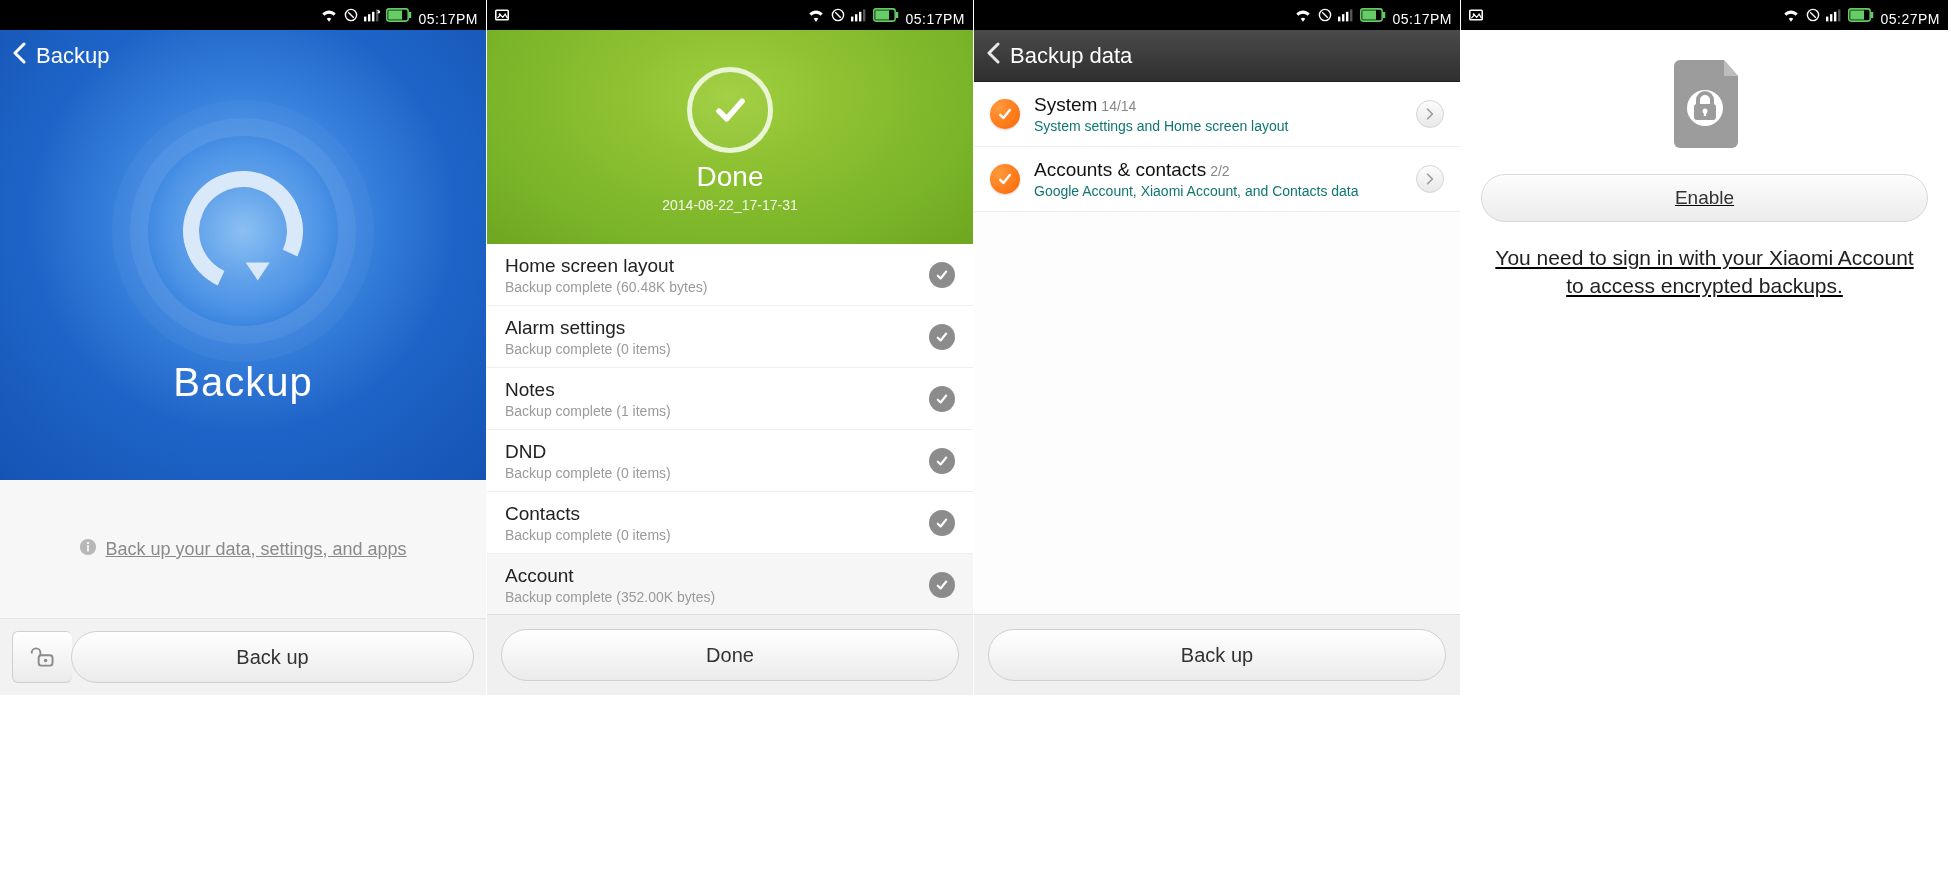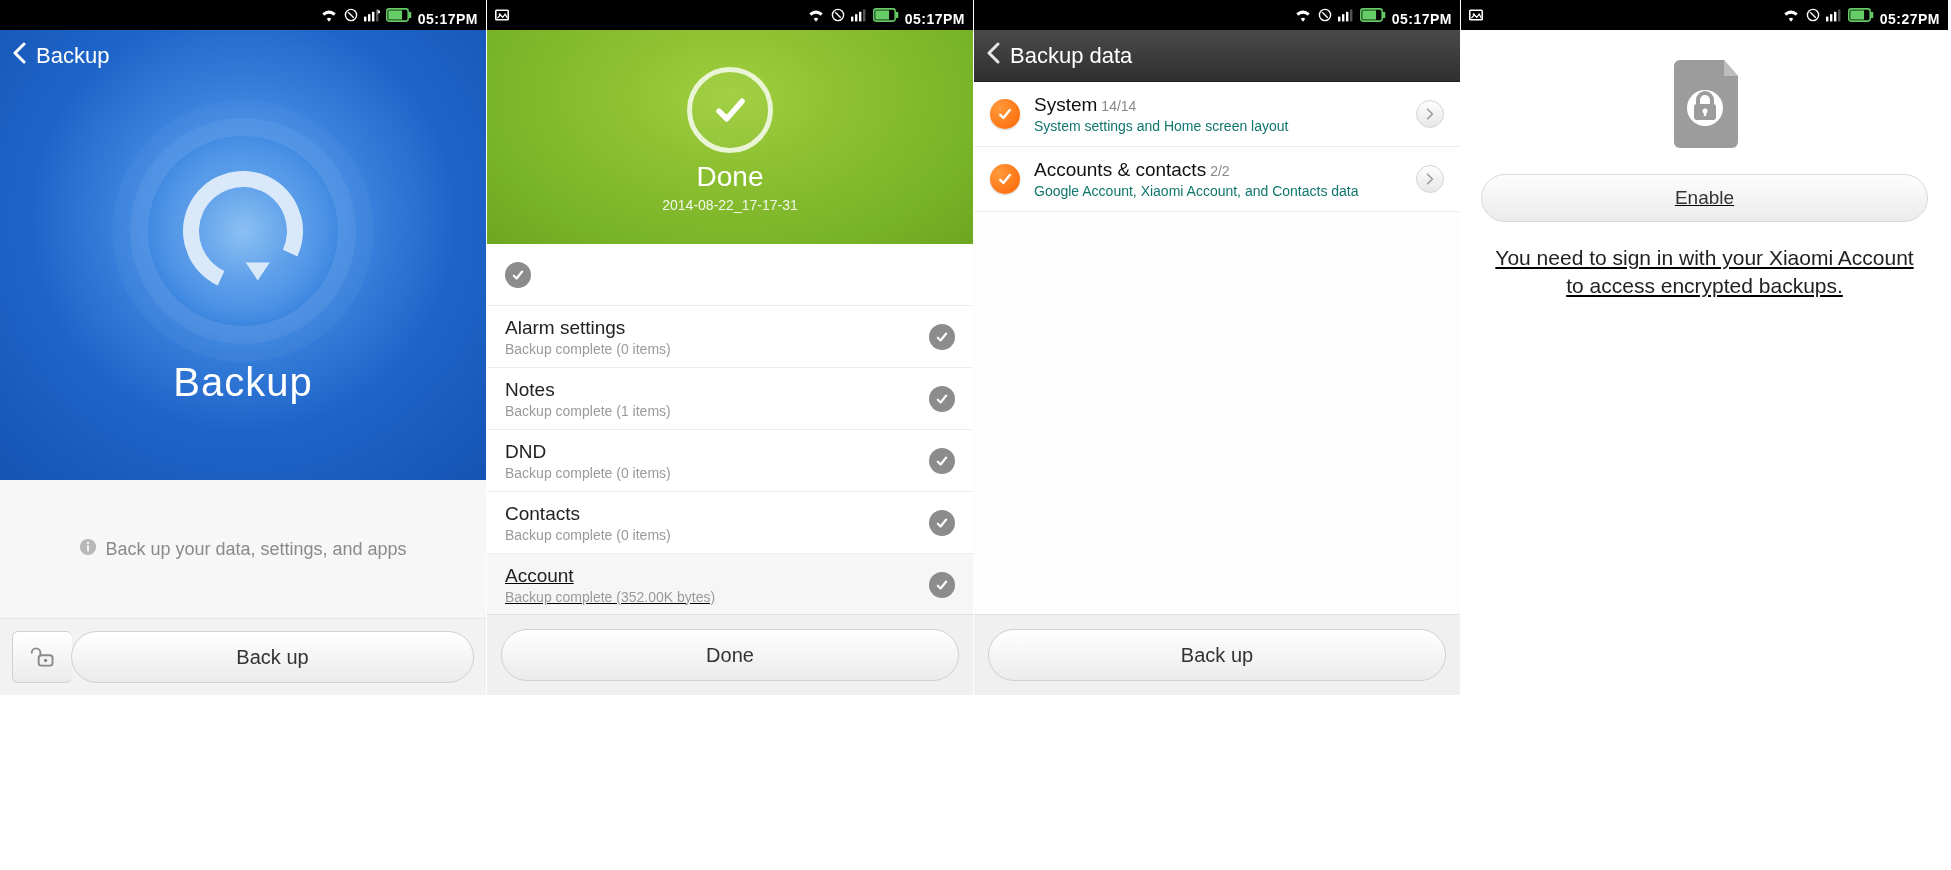--- a/index.html
+++ b/index.html
@@ -5,21 +5,21 @@
   * { box-sizing: border-box; margin: 0; padding: 0; }
   html, body { background: #fff; font-family: -apple-system, "Helvetica Neue", Arial, sans-serif; }
   .stage { display: flex; gap: 0; }
   .phone { width: 487px; height: 695px; background: #fff; position: relative; display: flex; flex-direction: column; overflow: hidden; border-right: 1px solid #fff; }
   .phone:last-child { border-right: none; }
 
   
   .status-bar { height: 30px; background: #000; color: #fff; display: flex; align-items: center; justify-content: flex-end; padding: 0 8px; font-size: 14px; gap: 6px; position: relative; }
   .status-bar .left-icons { position: absolute; left: 8px; display:flex; gap:4px; align-items:center;}
   .sb-icon { display:inline-flex; align-items:center; justify-content:center; }
-  .time { font-weight: 700; letter-spacing: 0.5px; margin-top: 8px; }
+  .time { font-weight: 400; letter-spacing: 0.5px; margin-top: 8px; }
 
   
   .topbar { height: 52px; display: flex; align-items: center; padding: 0 12px; color: #fff; font-size: 22px; gap: 10px; }
   .topbar.blue { background: linear-gradient(#2e78d6, #2565c8); }
   .topbar.dark { background: linear-gradient(#4a4a4a, #2f2f2f); border-bottom:1px solid #1e1e1e;}
   .chev-back { width: 14px; height: 22px; }
 
   
   .hero-blue {
     height: 450px;
@@ -40,21 +40,21 @@
     transform: rotate(-20deg);
     position:relative;
   }
   .hero-blue .ring-inner::after{
     content:""; position:absolute; bottom:-8px; left:50%; width:0;height:0;
     border-left:12px solid transparent;border-right:12px solid transparent;border-top:18px solid #d9e9fa;
     transform: translateX(-50%) rotate(20deg);
   }
   .hero-blue .hero-label{ margin-top:34px; font-size:40px; font-weight:300; letter-spacing:1px;}
   .below-hero { flex:1; background:#f7f7f7; display:flex; flex-direction:column; }
-  .hint-row{ flex:1; display:flex; align-items:center; justify-content:center; gap:8px; color:#8a8a8a; font-size:18px;}
+  .hint-row{ flex:1; display:flex; align-items:center; justify-content:center; gap:8px; color:#8a8a8a; font-size:18px;text-decoration:underline;}
   .pill-btn{
     flex:1; height:52px; border-radius:26px;
     background:linear-gradient(#ffffff,#ebebeb);
     border:1px solid #d0d0d0;
     display:flex;align-items:center;justify-content:center;
     font-size:20px;color:#333;
     box-shadow: inset 0 1px 0 #fff;
   }
   .lock-toggle{
     width:60px;height:52px;border:1px solid #d0d0d0;border-right:none;
@@ -241,20 +241,24 @@
         <svg width="44" height="44" viewBox="0 0 40 40">
             <path d="M10 21l7 7 14-16" fill="none" stroke="#fff" stroke-width="5" stroke-linecap="round" stroke-linejoin="round"></path>
           </svg>
       </div>
       <div class="done-label">Done</div>
       <div class="done-ts">2014-08-22_17-17-31</div>
     </div>
 
     <div class="result-list" style="margin-top:-6px;">
       <div class="result-item">
+        <div class="txts">
+          <div class="t1">Home screen layout</div>
+          <div class="t2">Backup complete (60.48K  bytes)</div>
+        </div>
         <div class="done-check">
             <svg width="14" height="14" viewBox="0 0 20 20">
               <path d="M4 11l4 4 8-10" fill="none" stroke="#fff" stroke-width="3" stroke-linecap="round" stroke-linejoin="round"></path>
             </svg>
           </div>
       </div>
       <div class="result-item">
         <div class="txts">
           <div class="t1">Alarm settings</div>
           <div class="t2">Backup complete (0  items)</div>
@@ -291,21 +295,21 @@
         <div class="txts">
           <div class="t1">Contacts</div>
           <div class="t2">Backup complete (0  items)</div>
         </div>
         <div class="done-check">
             <svg width="14" height="14" viewBox="0 0 20 20">
               <path d="M4 11l4 4 8-10" fill="none" stroke="#fff" stroke-width="3" stroke-linecap="round" stroke-linejoin="round"></path>
             </svg>
           </div>
       </div>
-      <div class="result-item" style="background:#f6f6f6;text-decoration:underline;">
+      <div class="result-item" style="background:#f6f6f6;">
         <div class="txts">
           <div class="t1">Account</div>
           <div class="t2">Backup complete (352.00K  bytes)</div>
         </div>
         <div class="done-check">
             <svg width="14" height="14" viewBox="0 0 20 20">
               <path d="M4 11l4 4 8-10" fill="none" stroke="#fff" stroke-width="3" stroke-linecap="round" stroke-linejoin="round"></path>
             </svg>
           </div>
       </div>

